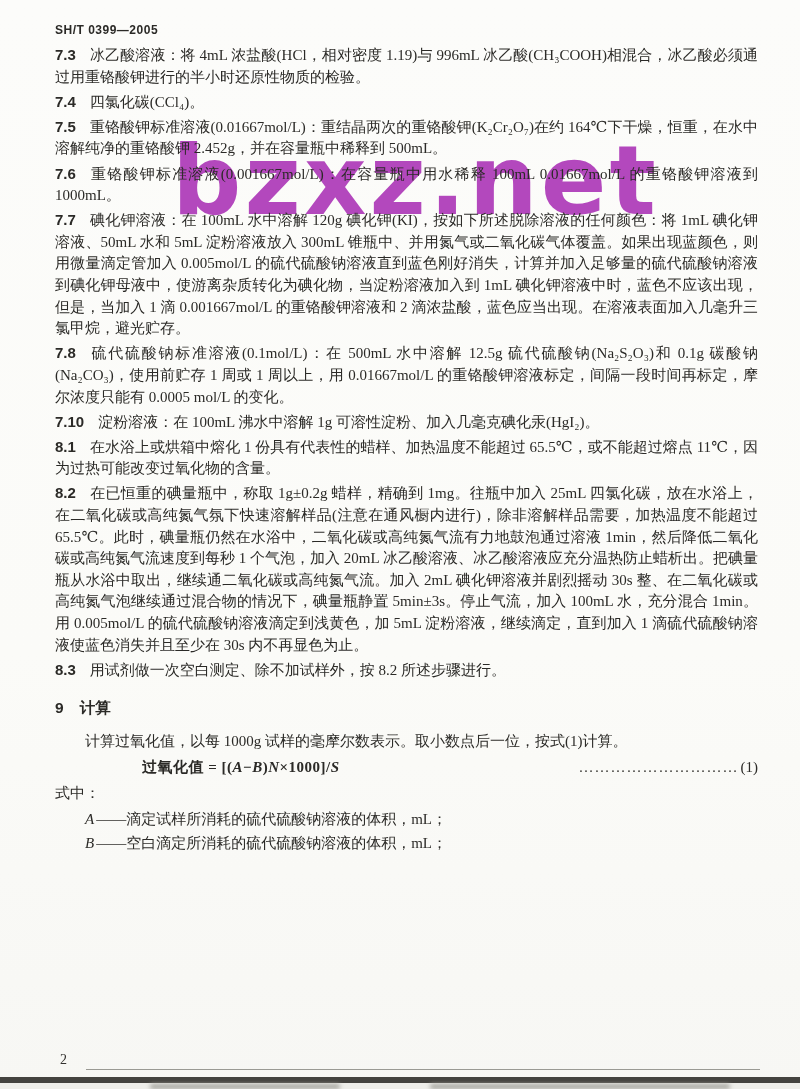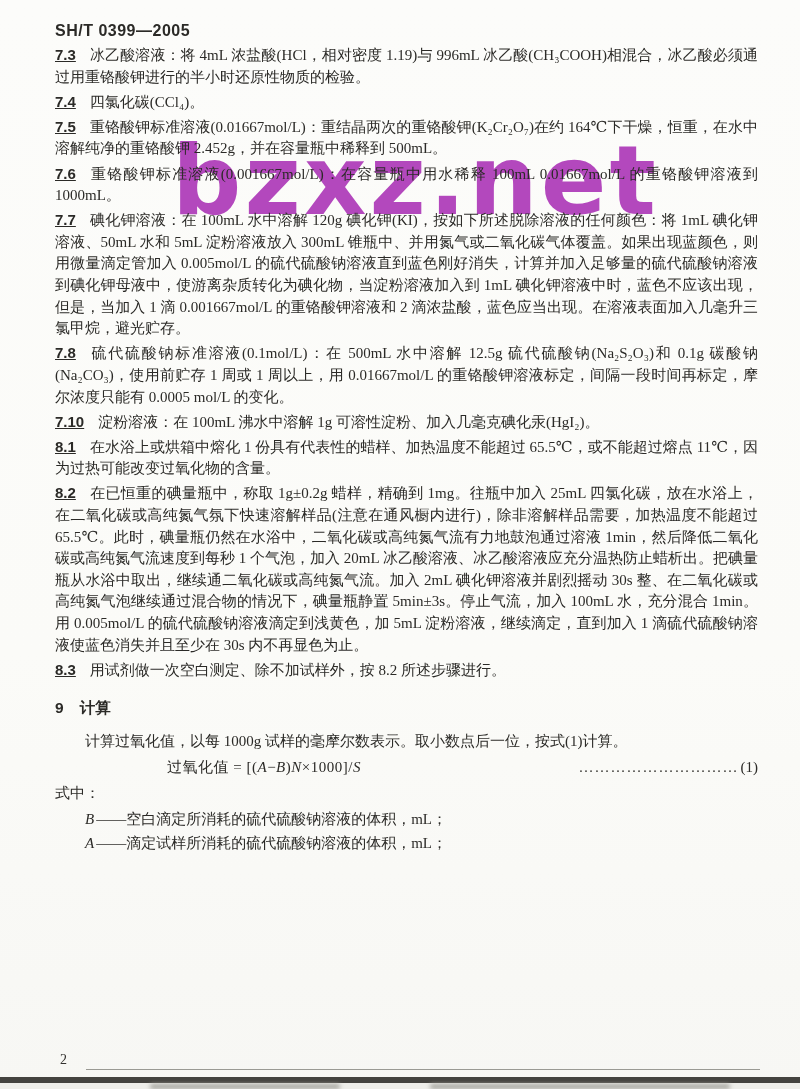--- a/index.html
+++ b/index.html
@@ -16,34 +16,34 @@
     position:absolute;left:172px;top:132px;z-index:1;
     font-family:"DejaVu Sans","Liberation Sans",sans-serif;
     font-weight:800;font-size:97px;letter-spacing:3px;line-height:1;
     opacity:.8;user-select:none;
   }
   .content{
     position:absolute;left:55px;right:42px;top:20px;z-index:2;
     font-size:15px;line-height:21.6px;text-align:justify;
   }
   .doc-header{
-    font-weight:bold;font-size:16px;letter-spacing:.5px;
+    font-weight:bold;font-size:12px;letter-spacing:.5px;
     margin-bottom:0;font-family:"Liberation Sans","DejaVu Sans",sans-serif;
   }
   p{margin:0;}
   .clause{margin:2.5px 0;}
-  .clause .num{font-family:"Liberation Sans","DejaVu Sans",sans-serif;font-weight:bold;margin-right:14px;white-space:nowrap;text-decoration:underline;}
+  .clause .num{font-family:"Liberation Sans","DejaVu Sans",sans-serif;font-weight:bold;margin-right:14px;white-space:nowrap;}
   .indent{margin:2.5px 0;text-indent:2em;}
   .heading{
     font-weight:bold;font-size:15.5px;margin:16px 0 12px 0;
     font-family:"Liberation Sans","DejaVu Sans",sans-serif;text-align:left;
   }
   .heading .num{margin-right:16px;}
   .formula-row{display:flex;align-items:baseline;margin:5px 0 4px 0;}
-  .formula-lhs{margin-left:112px;white-space:nowrap;letter-spacing:.5px;}
+  .formula-lhs{margin-left:87px;white-space:nowrap;letter-spacing:.5px;font-weight:bold;}
   .formula-lhs .var{font-style:italic;font-family:"Liberation Serif",serif;}
   .formula-dots{flex:1;overflow:hidden;white-space:nowrap;text-align:right;color:#3a3935;margin:0 2px 0 24px;letter-spacing:1px;}
   .formula-eqno{white-space:nowrap;}
   .plain{margin:4px 0;}
   .def{margin:3px 0 3px 2em;}
   .def .sym{font-style:italic;margin-right:2px;}
   .footer-pagenum{
     position:absolute;left:60px;top:1052px;z-index:3;font-size:14px;color:#33322f;
   }
   .footer-rule{
@@ -80,22 +80,22 @@
         <p class="clause"><span class="num">8.2</span><span>在已恒重的碘量瓶中，称取 1g±0.2g 蜡样，精确到 1mg。往瓶中加入 25mL 四氯化碳，放在水浴上，在二氧化碳或高纯氮气氛下快速溶解样品(注意在通风橱内进行)，除非溶解样品需要，加热温度不能超过 65.5℃。此时，碘量瓶仍然在水浴中，二氧化碳或高纯氮气流有力地鼓泡通过溶液 1min，然后降低二氧化碳或高纯氮气流速度到每秒 1 个气泡，加入 20mL 冰乙酸溶液、冰乙酸溶液应充分温热防止蜡析出。把碘量瓶从水浴中取出，继续通二氧化碳或高纯氮气流。加入 2mL 碘化钾溶液并剧烈摇动 30s 整、在二氧化碳或高纯氮气泡继续通过混合物的情况下，碘量瓶静置 5min±3s。停止气流，加入 100mL 水，充分混合 1min。用 0.005mol/L 的硫代硫酸钠溶液滴定到浅黄色，加 5mL 淀粉溶液，继续滴定，直到加入 1 滴硫代硫酸钠溶液使蓝色消失并且至少在 30s 内不再显色为止。</span></p>
         <p class="clause"><span class="num">8.3</span><span>用试剂做一次空白测定、除不加试样外，按 8.2 所述步骤进行。</span></p>
         <p class="heading"><span class="num">9</span><span>计算</span></p>
         <p class="indent">计算过氧化值，以每 1000g 试样的毫摩尔数表示。取小数点后一位，按式(1)计算。</p>
         <div class="formula-row">
           <span class="formula-lhs"><span>过氧化值 = [(</span><span class="var">A</span><span>−</span><span class="var">B</span><span>)</span><span class="var">N</span><span>×1000]/</span><span class="var">S</span></span>
           <span class="formula-dots">…………………………</span>
           <span class="formula-eqno">(1)</span>
         </div>
         <p class="plain">式中：</p>
+        <p class="def"><span class="sym">A</span><span>——滴定试样所消耗的硫代硫酸钠溶液的体积，mL；</span></p>
         <p class="def"><span class="sym">B</span><span>——空白滴定所消耗的硫代硫酸钠溶液的体积，mL；</span></p>
-        <p class="def"><span class="sym">A</span><span>——滴定试样所消耗的硫代硫酸钠溶液的体积，mL；</span></p>
       </div>
   </div>
 
   <div class="footer-pagenum">2</div>
   <div class="footer-rule"></div>
   <div class="scan-edge-bar"></div>
   <div class="bleed-strip"></div>
   <div class="bleed-smudge smudge-a"></div>
   <div class="bleed-smudge smudge-b"></div>
 </div>

